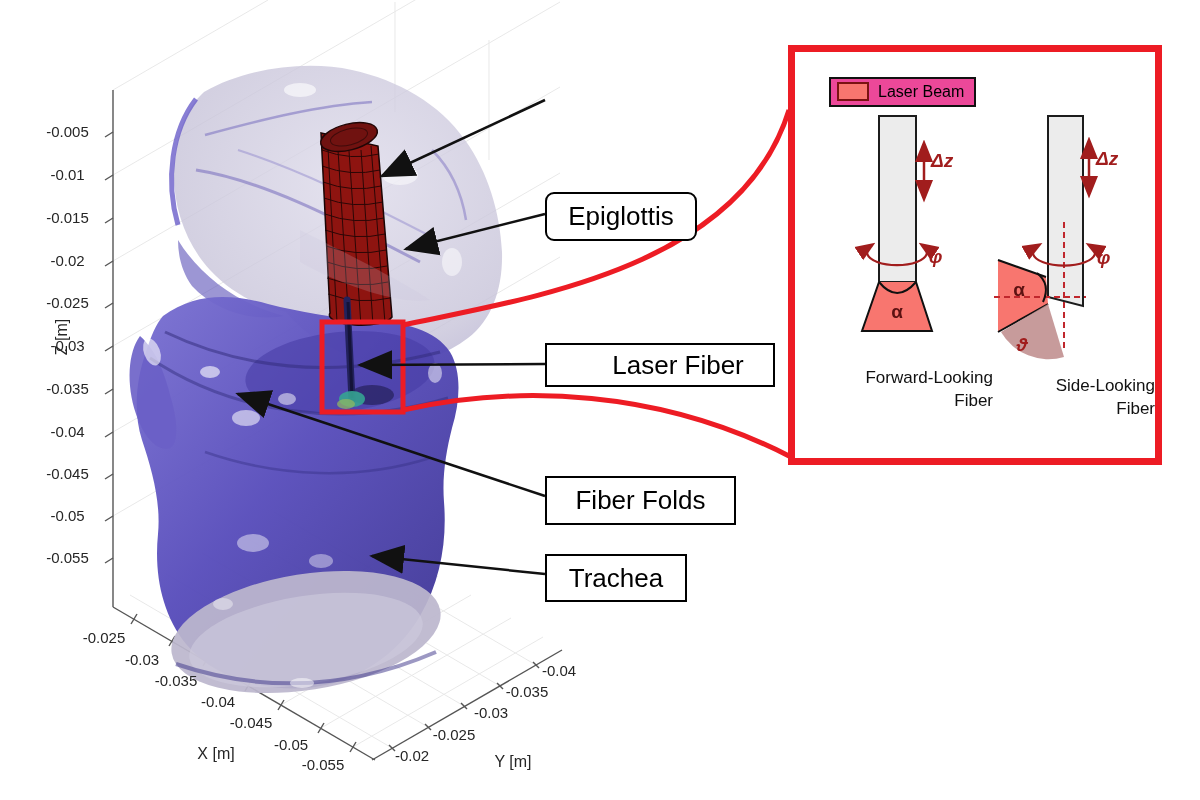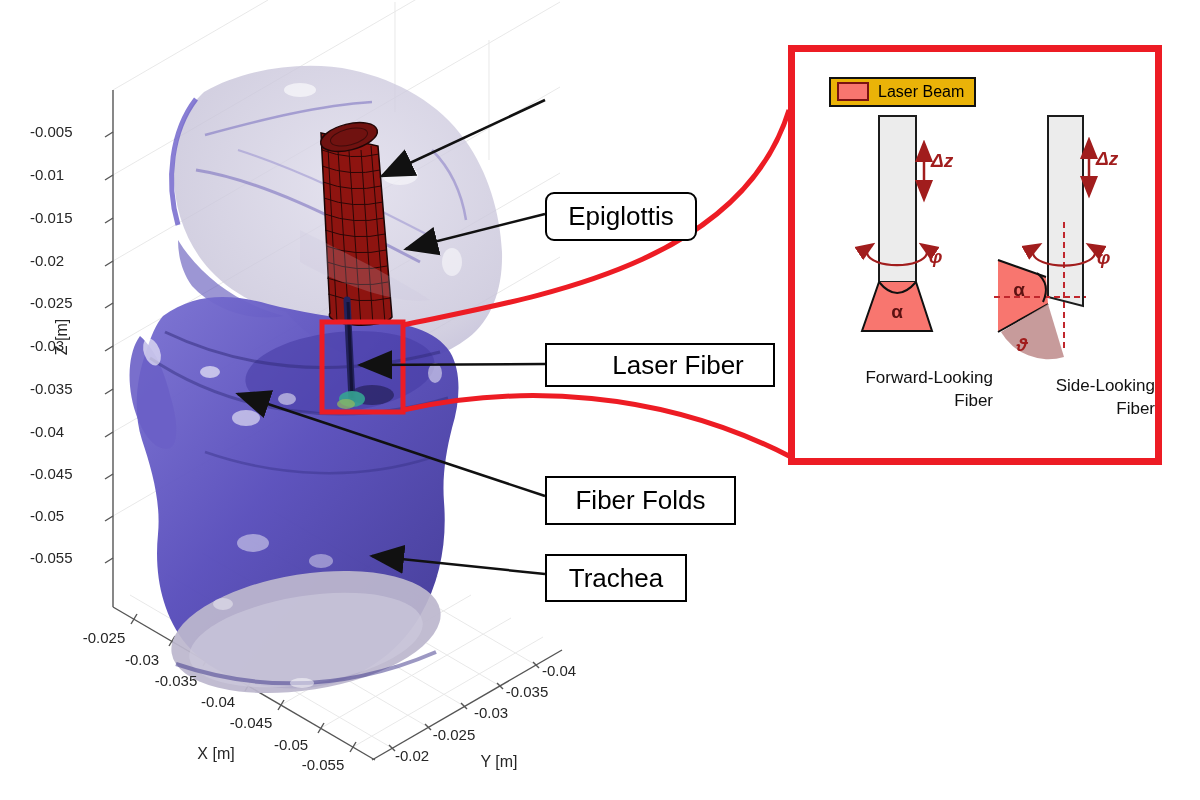--- a/index.html
+++ b/index.html
@@ -1,29 +1,29 @@
 <!DOCTYPE html>
 <html><head>
 <meta charset="utf-8">
 <style>
   html,body{margin:0;padding:0;background:#fff;}
   .figure{position:relative;width:1200px;height:800px;background:#ffffff;overflow:hidden;
           font-family:"Liberation Sans",sans-serif;}
   .scene{position:absolute;left:0;top:0;z-index:1;}
   .tick{position:absolute;font-size:15px;color:#262626;z-index:2;white-space:nowrap;}
-  .tick.zt{width:75px;text-align:left;}
+  .tick.zt{width:75px;text-align:center;}
   .tick.ct{width:90px;text-align:center;}
   .axlabel{position:absolute;font-size:16px;color:#262626;z-index:2;text-align:center;}
   .callout{position:absolute;z-index:3;background:#fff;border:2px solid #000;color:#000;
            display:flex;align-items:center;justify-content:center;font-size:26px;}
   .inset{position:absolute;left:788px;top:45px;width:360px;height:406px;z-index:4;
          background:#ffffff;border:7px solid #ed1c24;}
   .inset svg{position:absolute;left:0;top:0;}
   .legend{position:absolute;left:34px;top:25px;z-index:5;display:inline-flex;align-items:center;
-          gap:9px;background:#eab308;border:2px solid #111;padding:3px 10px 4px 6px;text-align:right;}
+          gap:9px;background:#ec4899;border:2px solid #111;padding:3px 10px 4px 6px;text-align:right;}
   .legend .swatch{width:28px;height:15px;background:#f8766f;border:2px solid #7a1212;}
   .legend .lab{font-size:16px;color:#000;white-space:nowrap;}
   .cap{position:absolute;z-index:5;text-align:right;font-size:17px;line-height:23px;color:#111;}
   .greek{font-weight:bold;}
 </style>
 </head>
 <body>
 
 <div class="figure">
 
@@ -206,21 +206,21 @@
   <div class="tick ct" style="left:278px;top:756px">-0.055</div>
 
   <div class="tick ct" style="left:514px;top:662px">-0.04</div>
   <div class="tick ct" style="left:482px;top:683px">-0.035</div>
   <div class="tick ct" style="left:446px;top:704px">-0.03</div>
   <div class="tick ct" style="left:409px;top:726px">-0.025</div>
   <div class="tick ct" style="left:367px;top:747px">-0.02</div>
 
   <div class="axlabel" style="left:34px;top:328px;width:56px;transform:rotate(-90deg);">Z [m]</div>
   <div class="axlabel" style="left:166px;top:745px;width:100px;">X [m]</div>
-  <div class="axlabel" style="left:449px;top:753px;width:100px;">Y [m]</div>
+  <div class="axlabel" style="left:463px;top:753px;width:100px;">Y [m]</div>
 
   <div class="callout" style="left:545px;top:192px;width:148px;height:45px;border-radius:9px;">Epiglottis</div>
   <div class="callout" style="left:545px;top:343px;width:190px;height:40px;padding-left:36px;">Laser Fiber</div>
   <div class="callout" style="left:545px;top:476px;width:187px;height:45px;">Fiber Folds</div>
   <div class="callout" style="left:545px;top:554px;width:138px;height:44px;">Trachea</div>
 
   <div class="inset">
     <svg width="360" height="406" viewBox="0 0 360 406">
       <defs>
         <marker id="ahr" viewBox="0 0 10 8" refX="8" refY="4" markerWidth="9" markerHeight="8" orient="auto">

